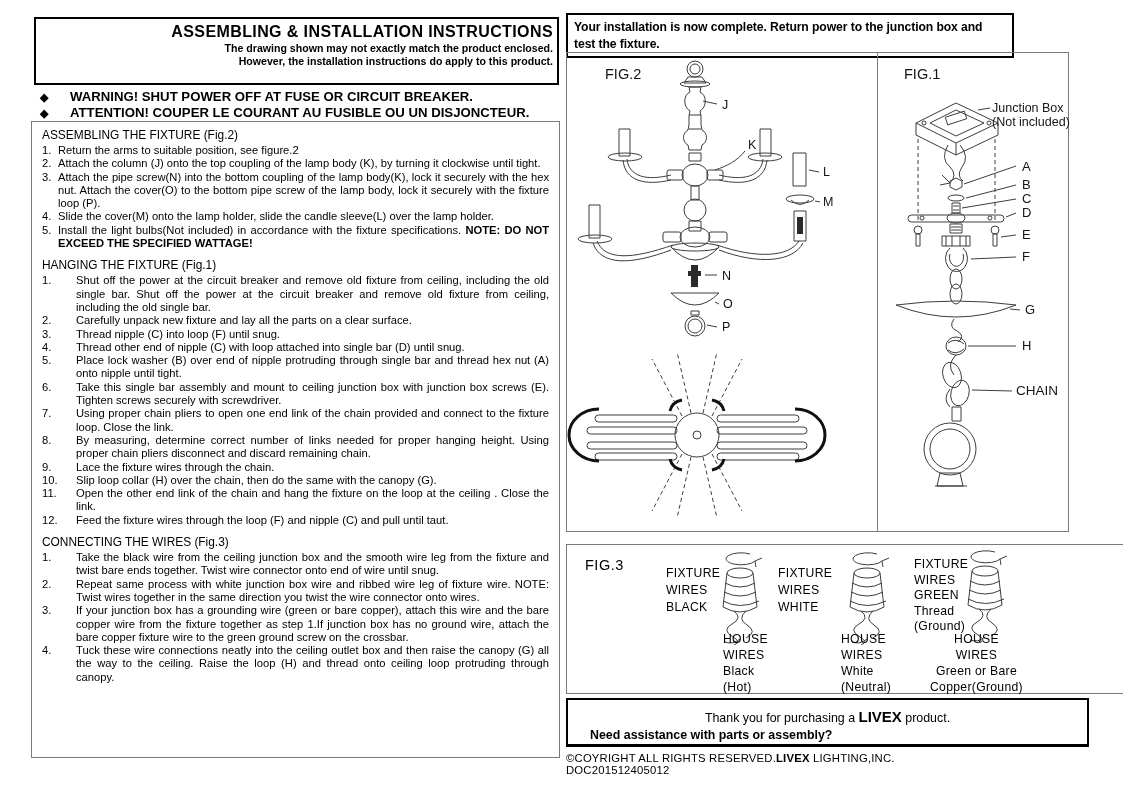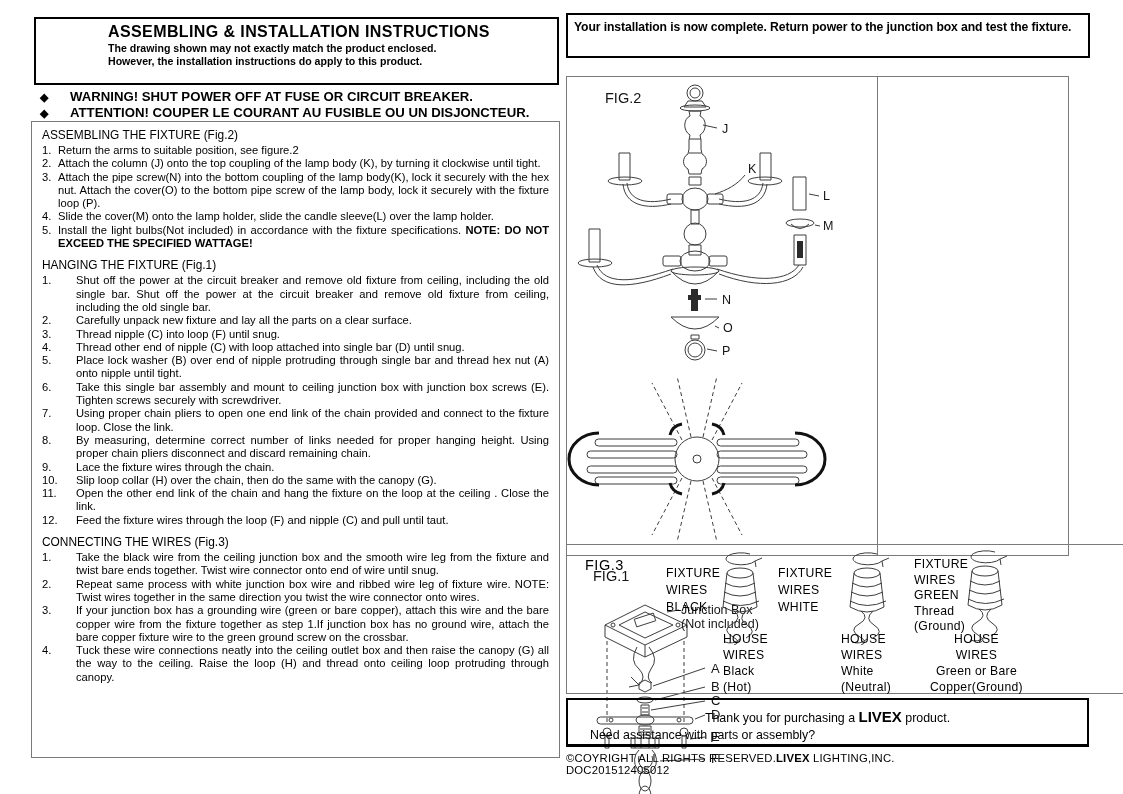--- a/index.html
+++ b/index.html
@@ -2,58 +2,58 @@
 <html><head>
 <meta charset="utf-8">
 <style>
   html,body{margin:0;padding:0;background:#fff;}
   .page{position:relative;width:1123px;height:794px;background:#fff;overflow:hidden;
         font-family:"Liberation Sans",sans-serif;color:#000;}
   .abs{position:absolute;box-sizing:border-box;}
 
   
   .header-box{left:34px;top:17px;width:525px;height:68px;border:2px solid #000;
-              text-align:left;padding:3px 4px 0 72px;}
+              text-align:right;padding:3px 4px 0 112px;}
   .hdr-title{font-weight:700;font-size:16px;line-height:20px;letter-spacing:.4px;}
   .hdr-sub{font-weight:700;font-size:10.6px;line-height:13px;}
   .hdr-series{font-weight:700;font-size:13.4px;line-height:18px;letter-spacing:.2px;}
 
   .warnings{left:36px;top:89px;width:523px;}
   .warn-line{display:flex;font-weight:700;font-size:13.2px;line-height:16px;}
   .warn-line .bullet{width:30px;flex:none;font-size:11px;text-align:left;padding-left:4px;}
 
   .instr-box{left:31px;top:121px;width:529px;height:637px;border:1px solid #7a7a7a;
              padding:6px 8px 0 10px;font-size:11.2px;line-height:13.3px;}
   .instr-box h3{margin:0 0 2px 0;font-size:11.9px;line-height:14px;font-weight:400;}
   .sect{margin-bottom:8px;}
   .li{display:flex;align-items:flex-start;}
   .num{flex:none;}
   .tight .num{width:16px;}
   .wide .num{width:34px;}
   .txt{flex:1;text-align:justify;padding-right:2px;}
 
   
-  .complete-box{left:566px;top:13px;width:524px;height:45px;border:2px solid #000;
+  .complete-box{left:566px;top:13px;width:448px;height:45px;border:2px solid #000;
                 padding:4px 6px;font-weight:700;font-size:12.2px;line-height:17px;letter-spacing:-.1px;}
 
-  .figures-box{left:566px;top:76px;width:503px;height:480px;border:1px solid #7a7a7a;display:flex;flex-direction:column;}
+  .figures-box{left:566px;top:52px;width:503px;height:480px;border:1px solid #7a7a7a;display:flex;}
   .fig2-panel{width:310px;height:100%;border-right:1px solid #7a7a7a;position:relative;}
   .fig1-panel{flex:1;height:100%;position:relative;text-decoration:underline;}
 
   .fig3-box{left:566px;top:544px;width:629px;height:150px;border:1px solid #7a7a7a;position:relative;}
   .fig3-label{position:absolute;left:18px;top:12px;font-size:14.5px;letter-spacing:.5px;}
   .f3-block{position:absolute;font-size:12.2px;line-height:17px;letter-spacing:.3px;}
   .f3-house{line-height:16px;}
   .nut{position:absolute;width:48px;height:96px;}
 
   .thanks-box{left:566px;top:698px;width:523px;height:49px;border:2px solid #000;border-bottom-width:3px;
               padding:8px 8px;font-size:12.4px;line-height:17px;}
   .thanks-line1{text-align:center;}
   .brand{font-weight:700;font-size:15px;}
-  .thanks-line2{margin-left:14px;}
+  .thanks-line2{margin-left:14px;font-weight:bold;}
 
   .copyright-row{left:566px;top:752px;width:520px;display:flex;justify-content:space-between;
                  font-size:11.3px;letter-spacing:.2px;flex-direction:column;}
   .cr-brand{font-weight:700;}
 
   
   svg{display:block;}
   svg *{vector-effect:non-scaling-stroke;}
   .art path,.art rect,.art circle,.art ellipse,.art line,.art polygon{
       fill:none;stroke:#3d3d3d;stroke-width:1;}

